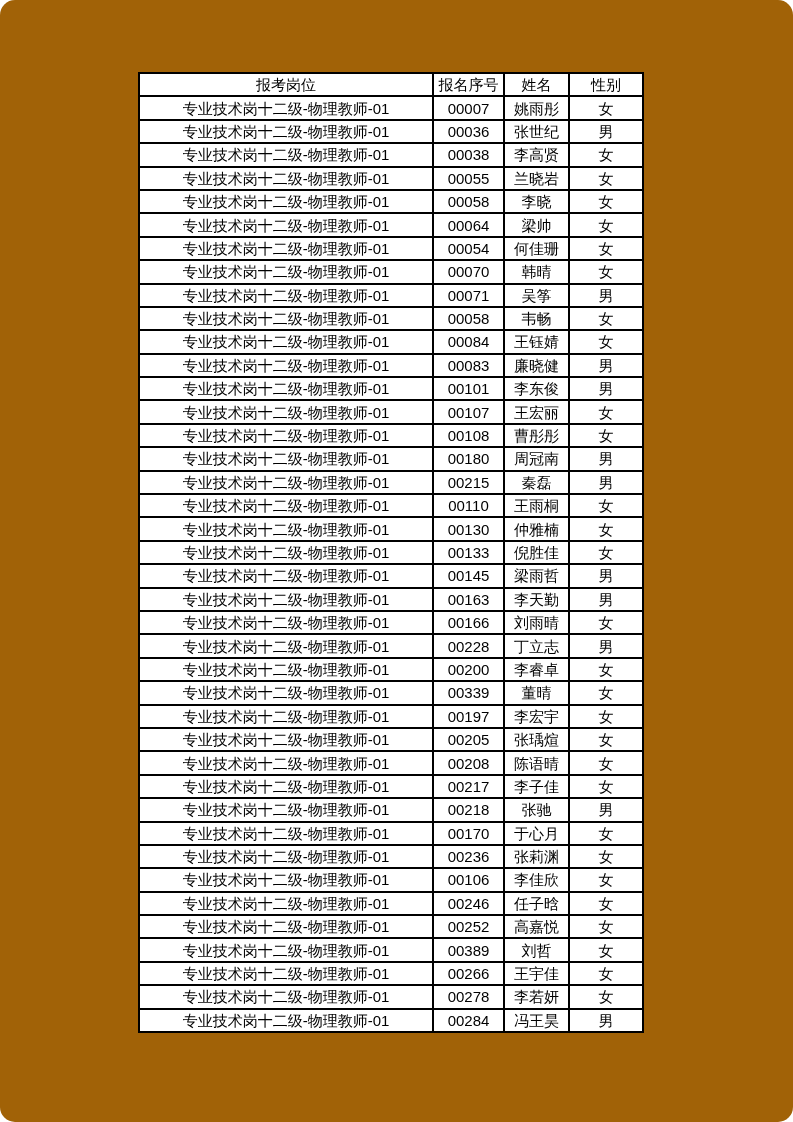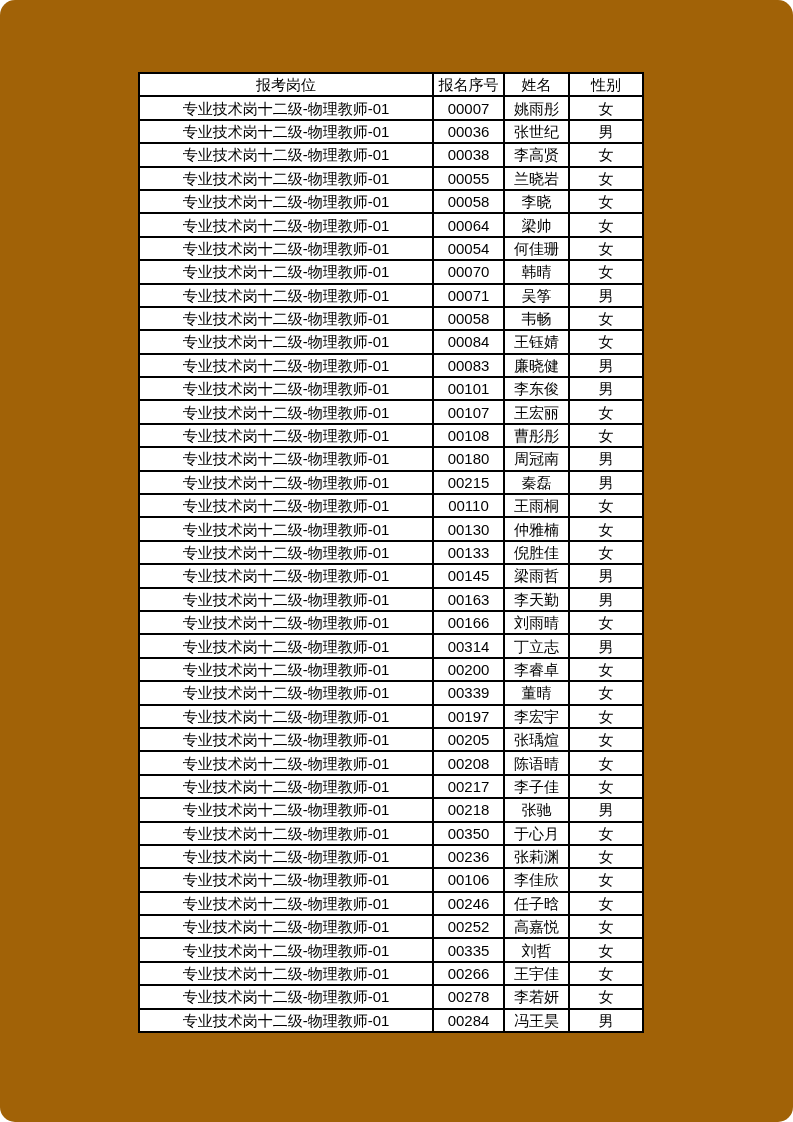--- a/index.html
+++ b/index.html
@@ -197,21 +197,21 @@
           <td>男</td>
         </tr>
         <tr>
           <td>专业技术岗十二级-物理教师-01</td>
           <td>00166</td>
           <td>刘雨晴</td>
           <td>女</td>
         </tr>
         <tr>
           <td>专业技术岗十二级-物理教师-01</td>
-          <td>00314</td>
+          <td>00228</td>
           <td>丁立志</td>
           <td>男</td>
         </tr>
         <tr>
           <td>专业技术岗十二级-物理教师-01</td>
           <td>00200</td>
           <td>李睿卓</td>
           <td>女</td>
         </tr>
         <tr>
@@ -245,21 +245,21 @@
           <td>女</td>
         </tr>
         <tr>
           <td>专业技术岗十二级-物理教师-01</td>
           <td>00218</td>
           <td>张驰</td>
           <td>男</td>
         </tr>
         <tr>
           <td>专业技术岗十二级-物理教师-01</td>
-          <td>00350</td>
+          <td>00170</td>
           <td>于心月</td>
           <td>女</td>
         </tr>
         <tr>
           <td>专业技术岗十二级-物理教师-01</td>
           <td>00236</td>
           <td>张莉渊</td>
           <td>女</td>
         </tr>
         <tr>
@@ -275,21 +275,21 @@
           <td>女</td>
         </tr>
         <tr>
           <td>专业技术岗十二级-物理教师-01</td>
           <td>00252</td>
           <td>高嘉悦</td>
           <td>女</td>
         </tr>
         <tr>
           <td>专业技术岗十二级-物理教师-01</td>
-          <td>00335</td>
+          <td>00389</td>
           <td>刘哲</td>
           <td>女</td>
         </tr>
         <tr>
           <td>专业技术岗十二级-物理教师-01</td>
           <td>00266</td>
           <td>王宇佳</td>
           <td>女</td>
         </tr>
         <tr>

